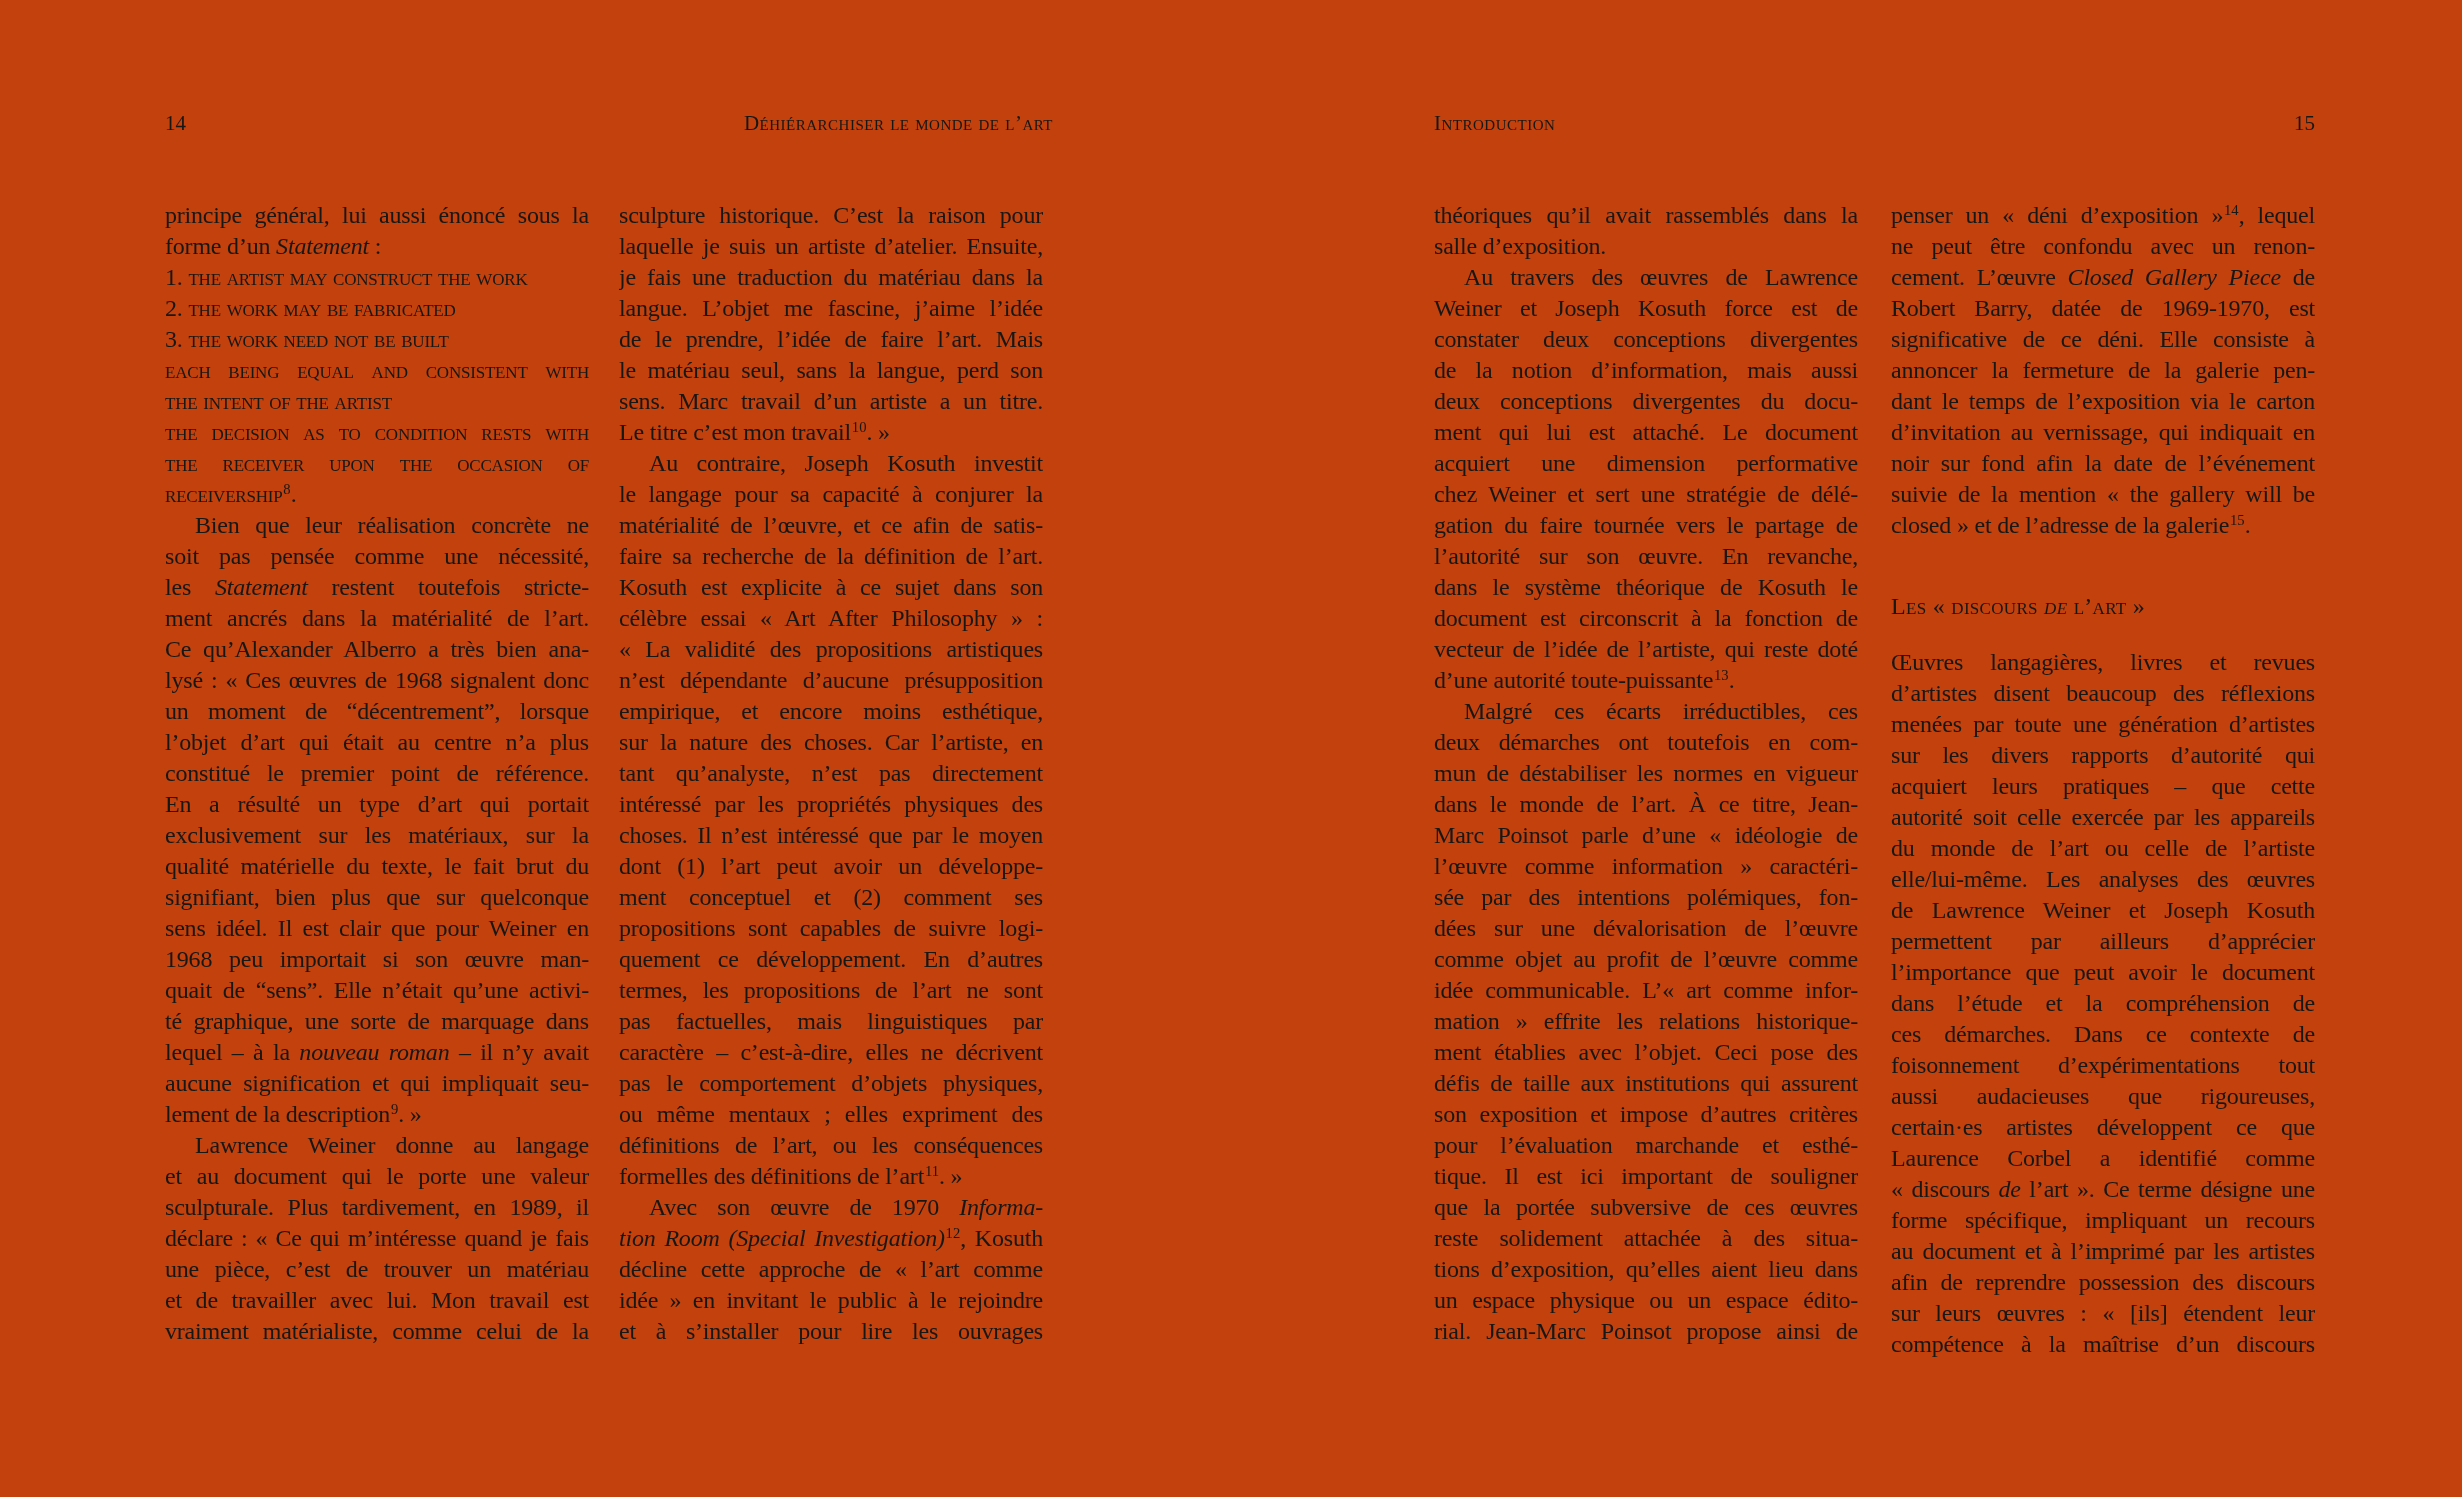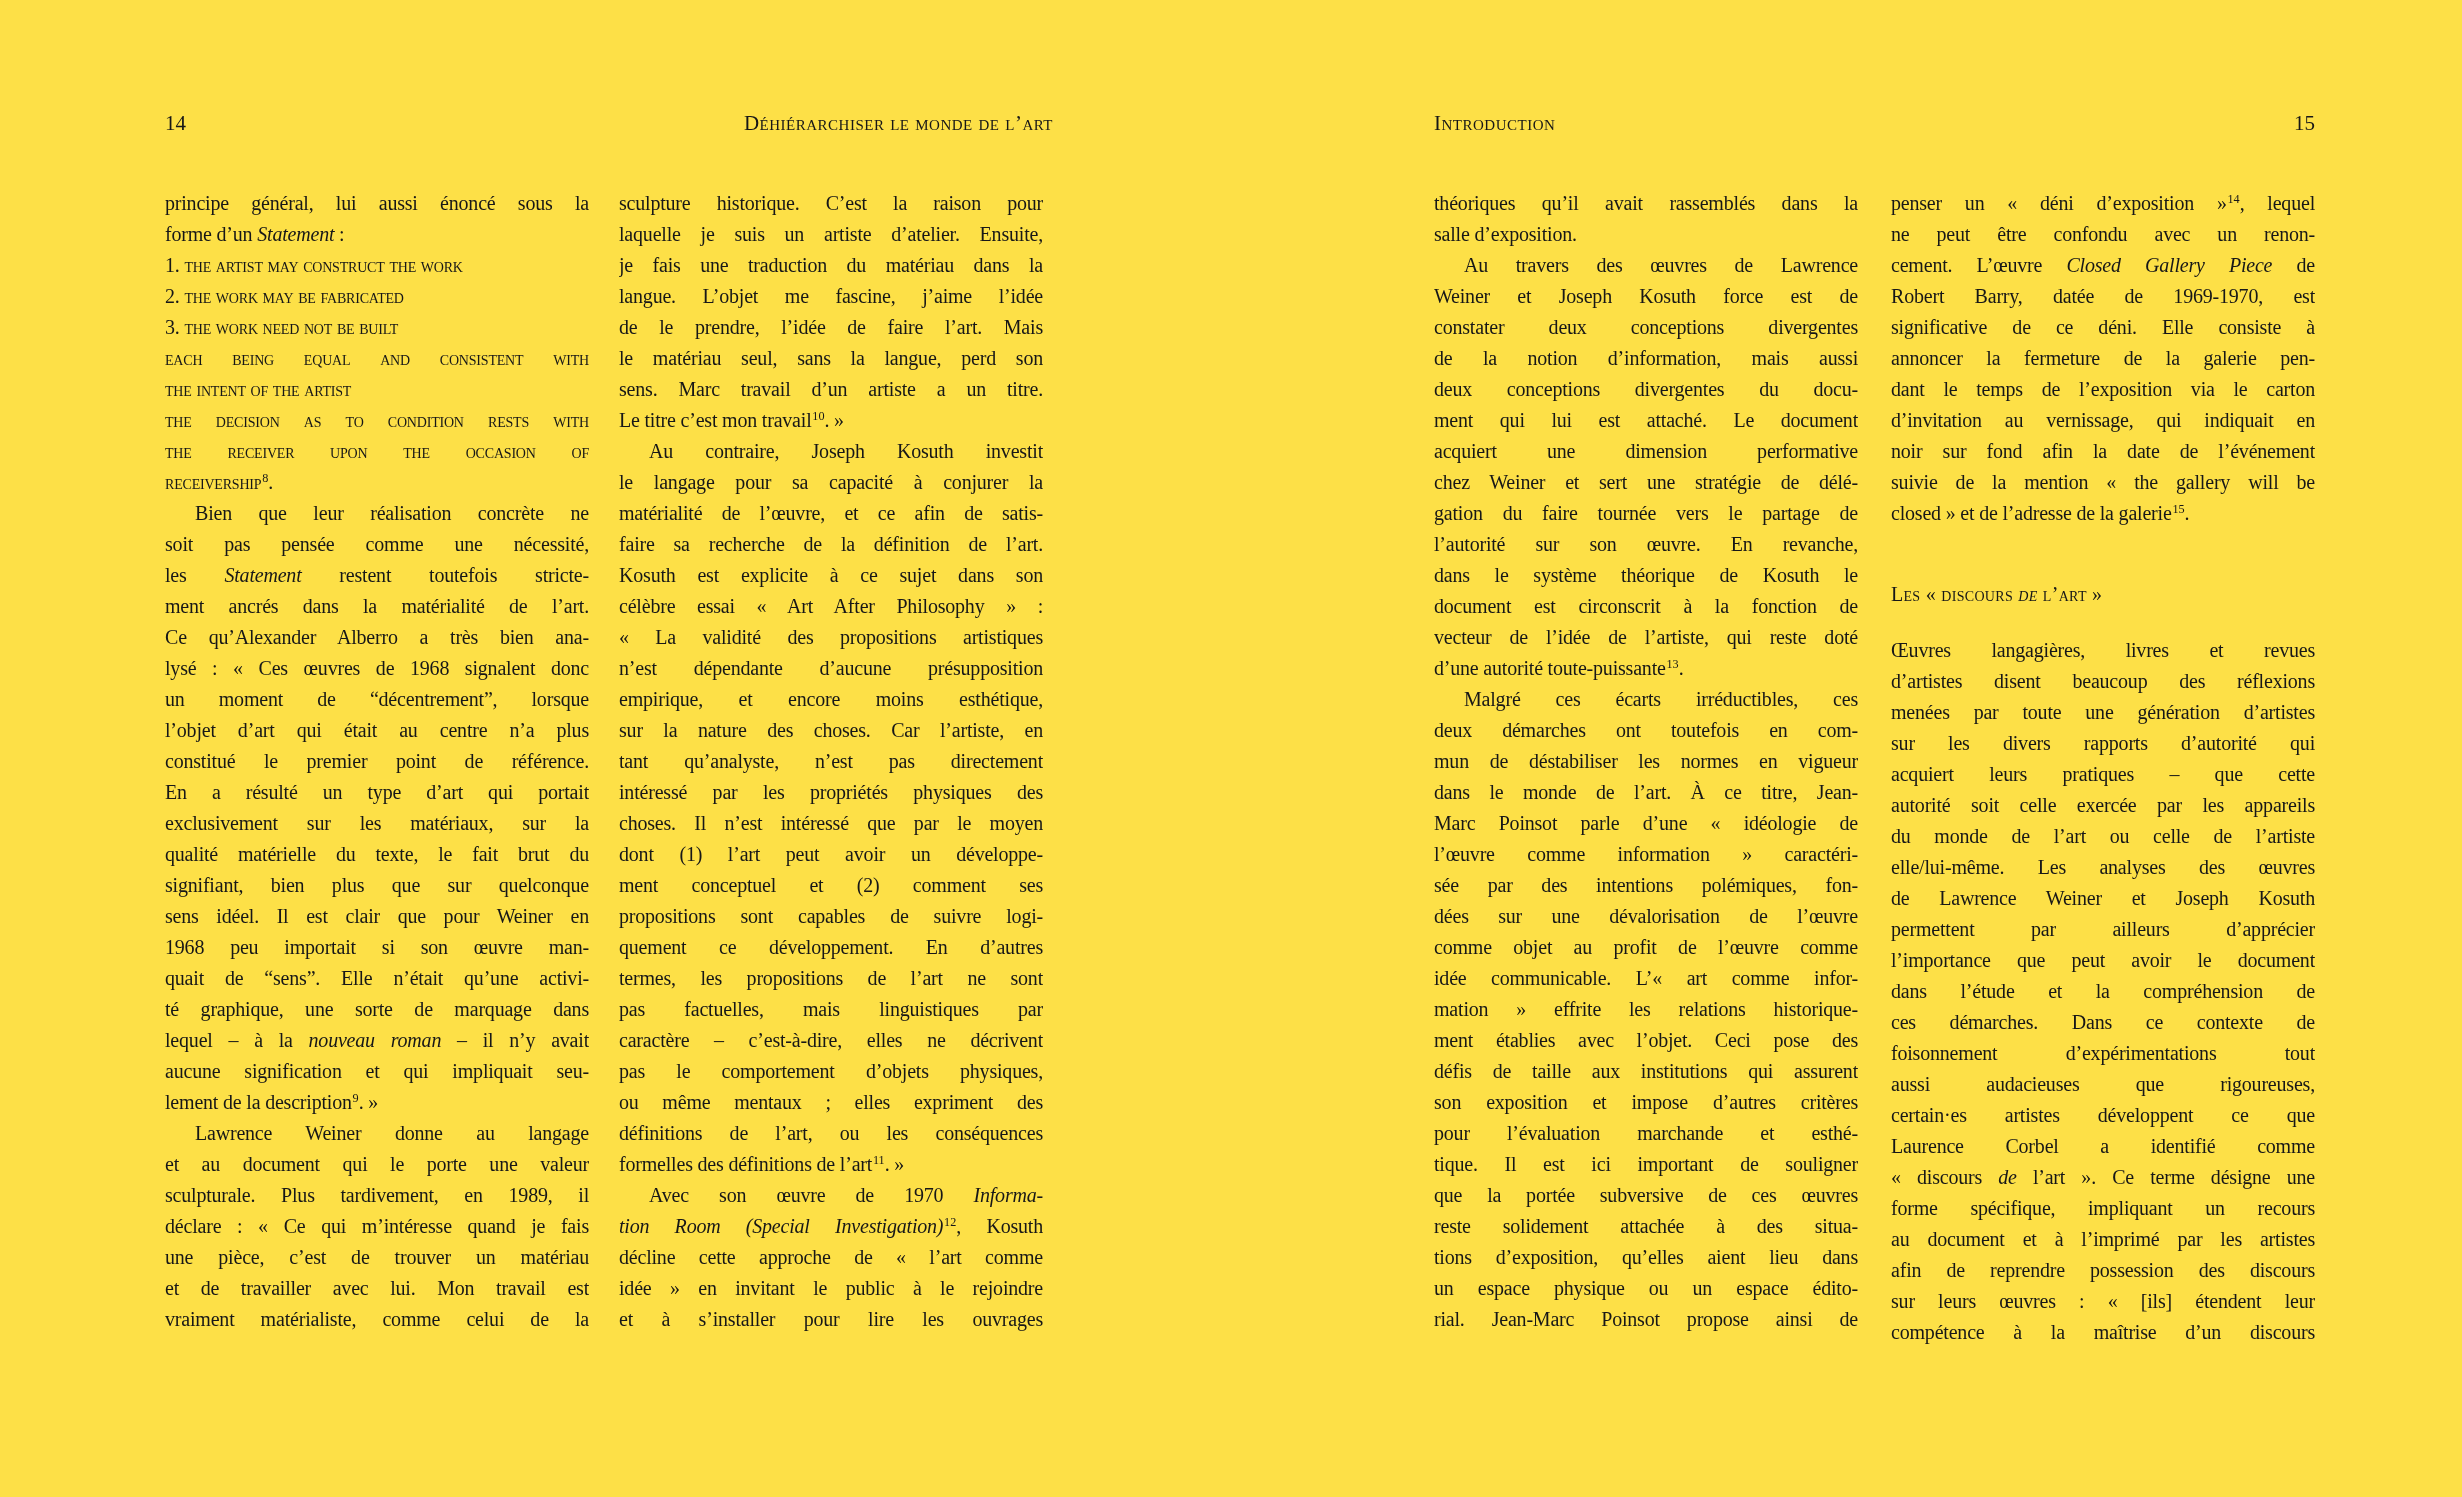--- a/index.html
+++ b/index.html
@@ -1,40 +1,40 @@
 <!DOCTYPE html>
 <html style="font-size:13.5px"><head>
 <meta charset="utf-8">
 <style>
   html, body { margin: 0; padding: 0; background: #ffffff; }
   #spread {
     position: relative;
     width: 2462px;
     height: 1497px;
-    background: #fde047;
+    background: #c2410c;
     color: #171717;
     font-family: "Liberation Serif", serif;
   }
   .running-head, .folio {
     position: absolute;
     top: 110px;
     font-size: 21px;
     line-height: 27px;
     white-space: nowrap;
   }
   .running-head { font-variant: small-caps; letter-spacing: 0.5px; }
   #folio-left { left: 165px; }
   #head-left { left: 176px; width: 877px; text-align: right; }
   #head-right { left: 1434px; }
   #folio-right { left: 1891px; width: 424px; text-align: right; }
   .col {
     position: absolute;
-    top: 188px;
+    top: 200px;
     width: 424px;
-    font-size: 20px;
+    font-size: 24px;
     line-height: 31px;
     letter-spacing: -0.2px;
   }
   #col-1 { left: 165px; }
   #col-2 { left: 619px; }
   #col-3 { left: 1434px; }
   #col-4 { left: 1891px; }
   .line {
     text-align: justify;
     text-align-last: justify;

